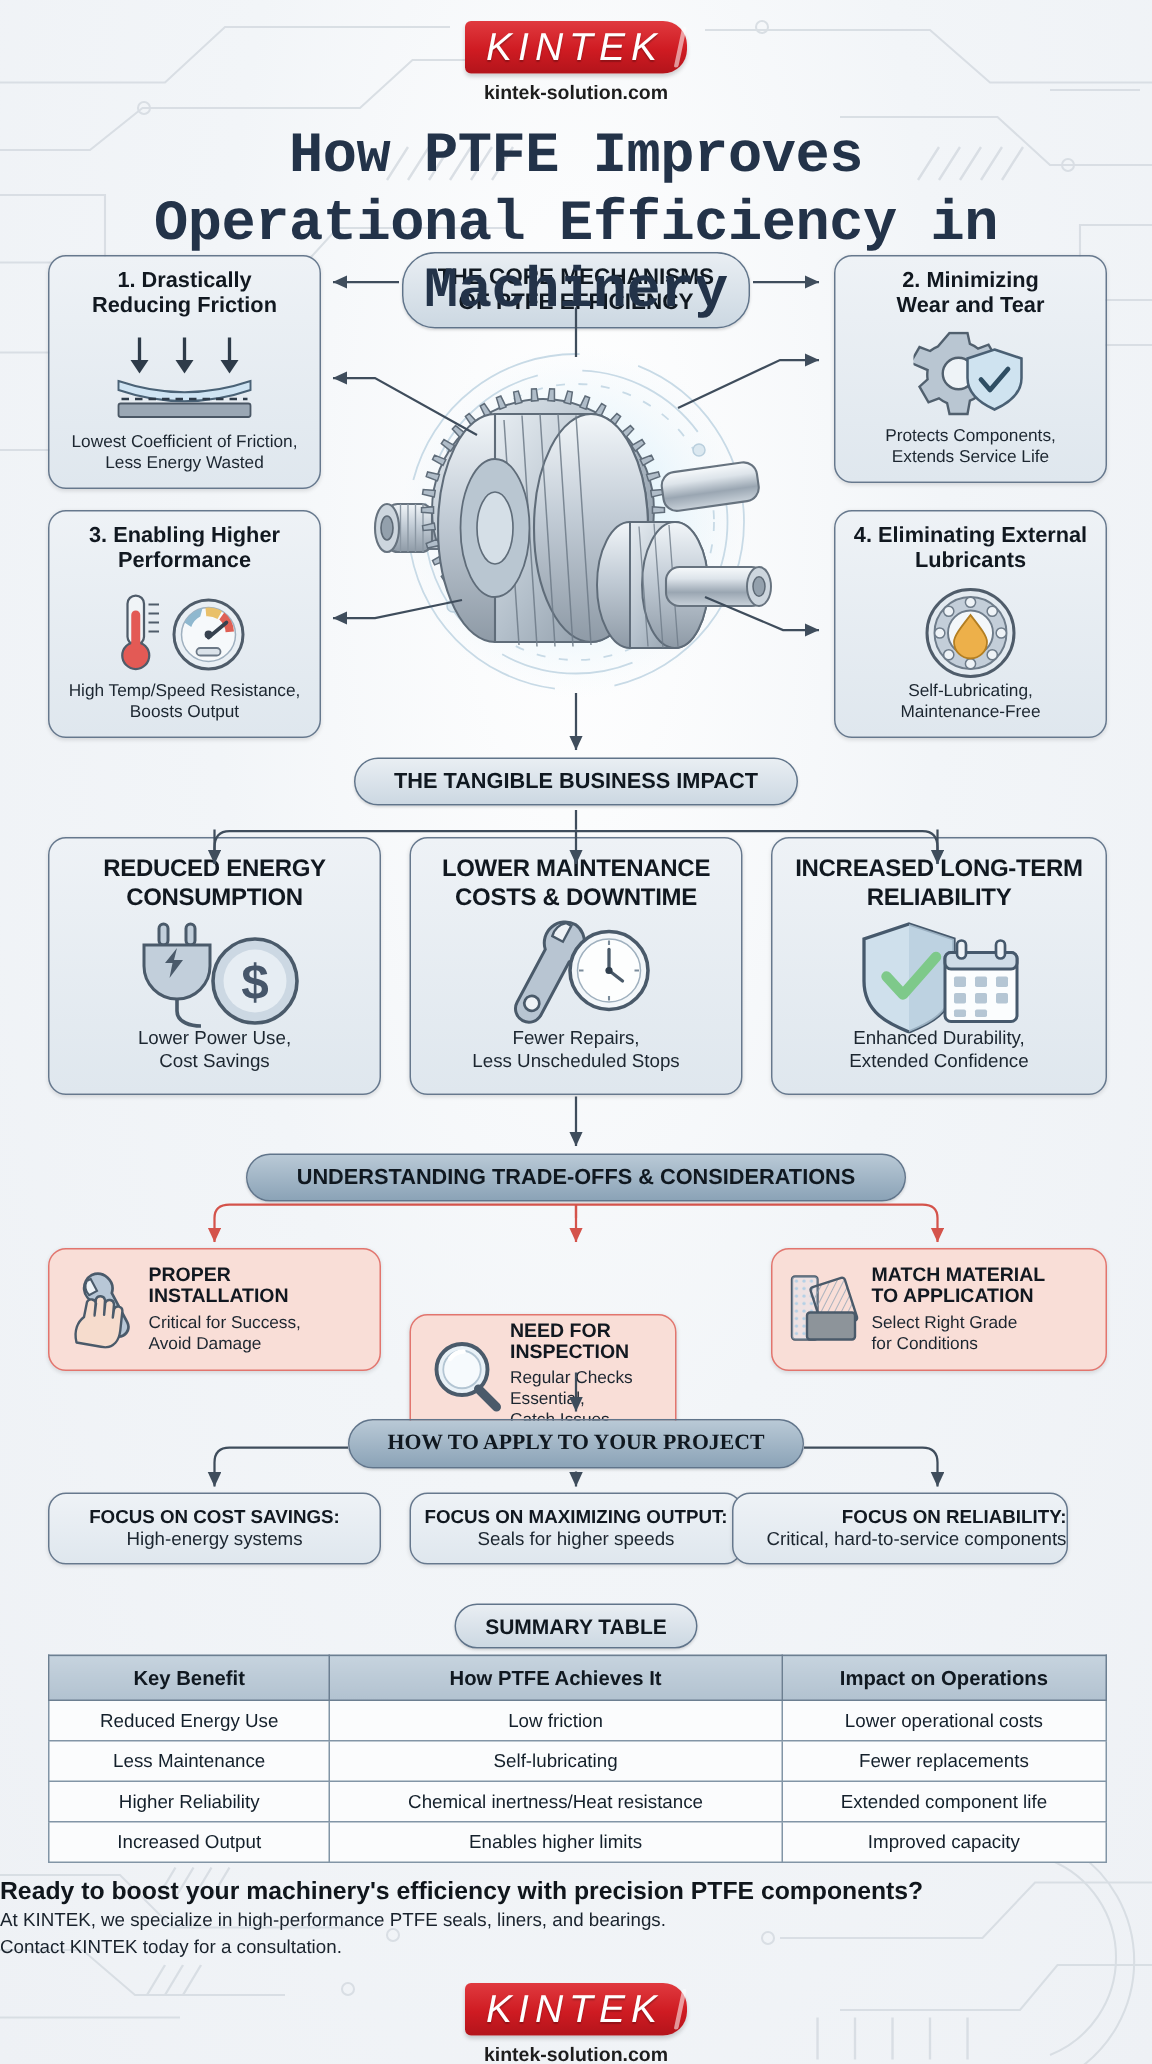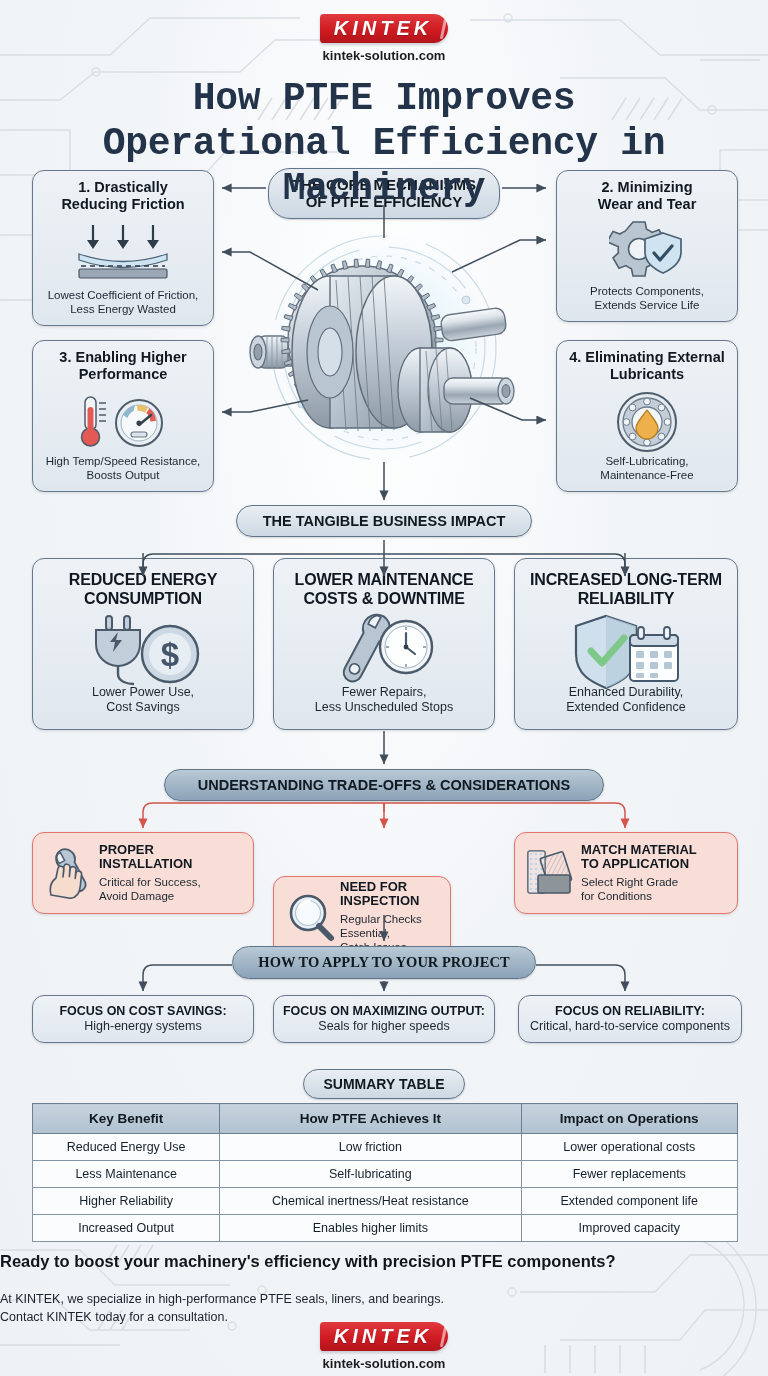--- a/index.html
+++ b/index.html
@@ -35,23 +35,23 @@
   .logo {
     display: inline-block;
     position: relative;
     background: linear-gradient(180deg,#e03a3f 0%, #cf1b22 55%, #b3141b 100%);
     border-radius: 4px 16px 16px 4px;
     padding: 4px 16px 5px 14px;
     box-shadow: 0 2px 3px rgba(0,0,0,.18);
   }
   .logo-text {
     color: #ffffff;
-    font-weight: bold;
+    font-weight: normal;
     font-style: italic;
-    font-size: 20px;
+    font-size: 26px;
     letter-spacing: 4px;
     line-height: 1;
     display: block;
     text-shadow: 0 1px 1px rgba(0,0,0,.25);
   }
   .logo::after{
     content:"";
     position:absolute; right:3px; top:4px; bottom:4px; width:3px;
     background:rgba(255,255,255,.55);
     transform: skewX(-12deg);
@@ -156,21 +156,21 @@
   .trade { display: flex; align-items: center; padding: 0 8px; text-align: left; }
   .trade .tr-icon { width: 56px; flex: 0 0 56px; display:flex; align-items:center; justify-content:center; }
   .trade .tr-text { flex: 1; padding-left: 2px; }
   .trade .card-title { font-size: 13px; text-align: left; line-height: 1.15; }
   .trade .card-sub   { font-size: 11.5px; text-align: left; margin-top: 3px; }
 
   
   #apply-pill { left: 232px; top: 946px; width: 304px; padding: 7px 0; font-size: 14.5px; font-family: Liberation Serif, serif; }
   #ap1 { left: 32px;  top: 995px; width: 222px; height: 48px; }
   #ap2 { left: 273px; top: 995px; width: 222px; height: 48px; }
-  #ap3 { left: 518px; top: 995px; width: 224px; height: 48px; }
+  #ap3 { left: 488px; top: 995px; width: 224px; height: 48px; align-items: flex-end; }
   .apply { display:flex; flex-direction: column; align-items:center; justify-content:center; }
   .apply .card-title { font-size: 12.5px; }
   .apply .card-sub   { font-size: 12.5px; margin-top: 1px; }
 
   
   #sum-pill { left: 303px; top: 1069px; width: 162px; padding: 6px 0; font-size: 14px; }
 
   #summary-table { left: 32px; top: 1103px; width: 706px; }
   table { border-collapse: collapse; width: 100%; }
   th {
@@ -186,21 +186,21 @@
     border: 1.2px solid #8295a6;
     font-size: 12.5px;
     color: #14202b;
     padding: 6px 4px;
     text-align: center;
   }
 
   
   #cta { left: 0; top: 1252px; width: 768px; text-align: left; }
   .cta-head { font-size: 16.5px; font-weight: bold; color: #10161c; }
-  .cta-line { font-size: 12.5px; color: #19222c; margin-top: 20px; line-height: 1.35; }
+  .cta-line { font-size: 12.5px; color: #19222c; margin-top: 1px; line-height: 1.35; }
 
   #footer-brand { left: 0; top: 1322px; width: 768px; text-align: center; }
 
   
   #connectors { position:absolute; inset:0; pointer-events:none; z-index:1; }
 </style>
 </head>
 <body>
 
 <div class="page">

